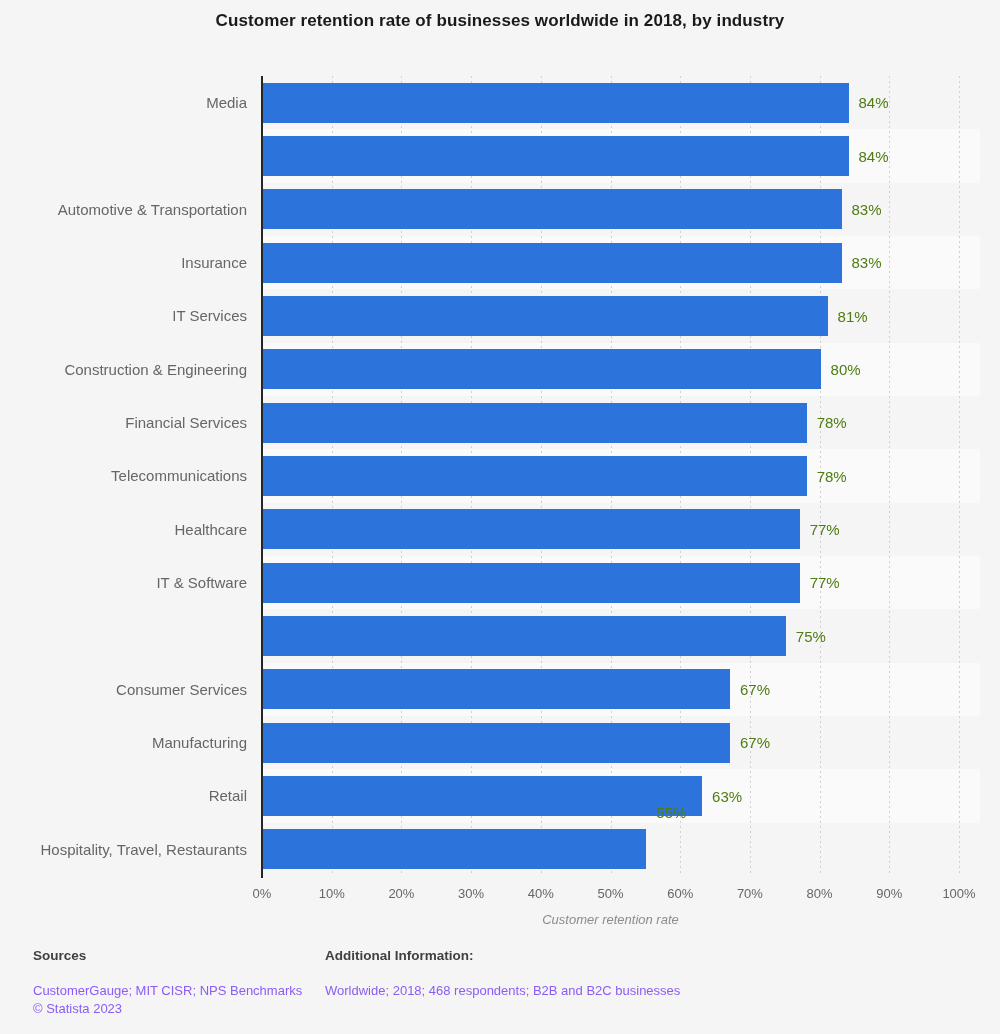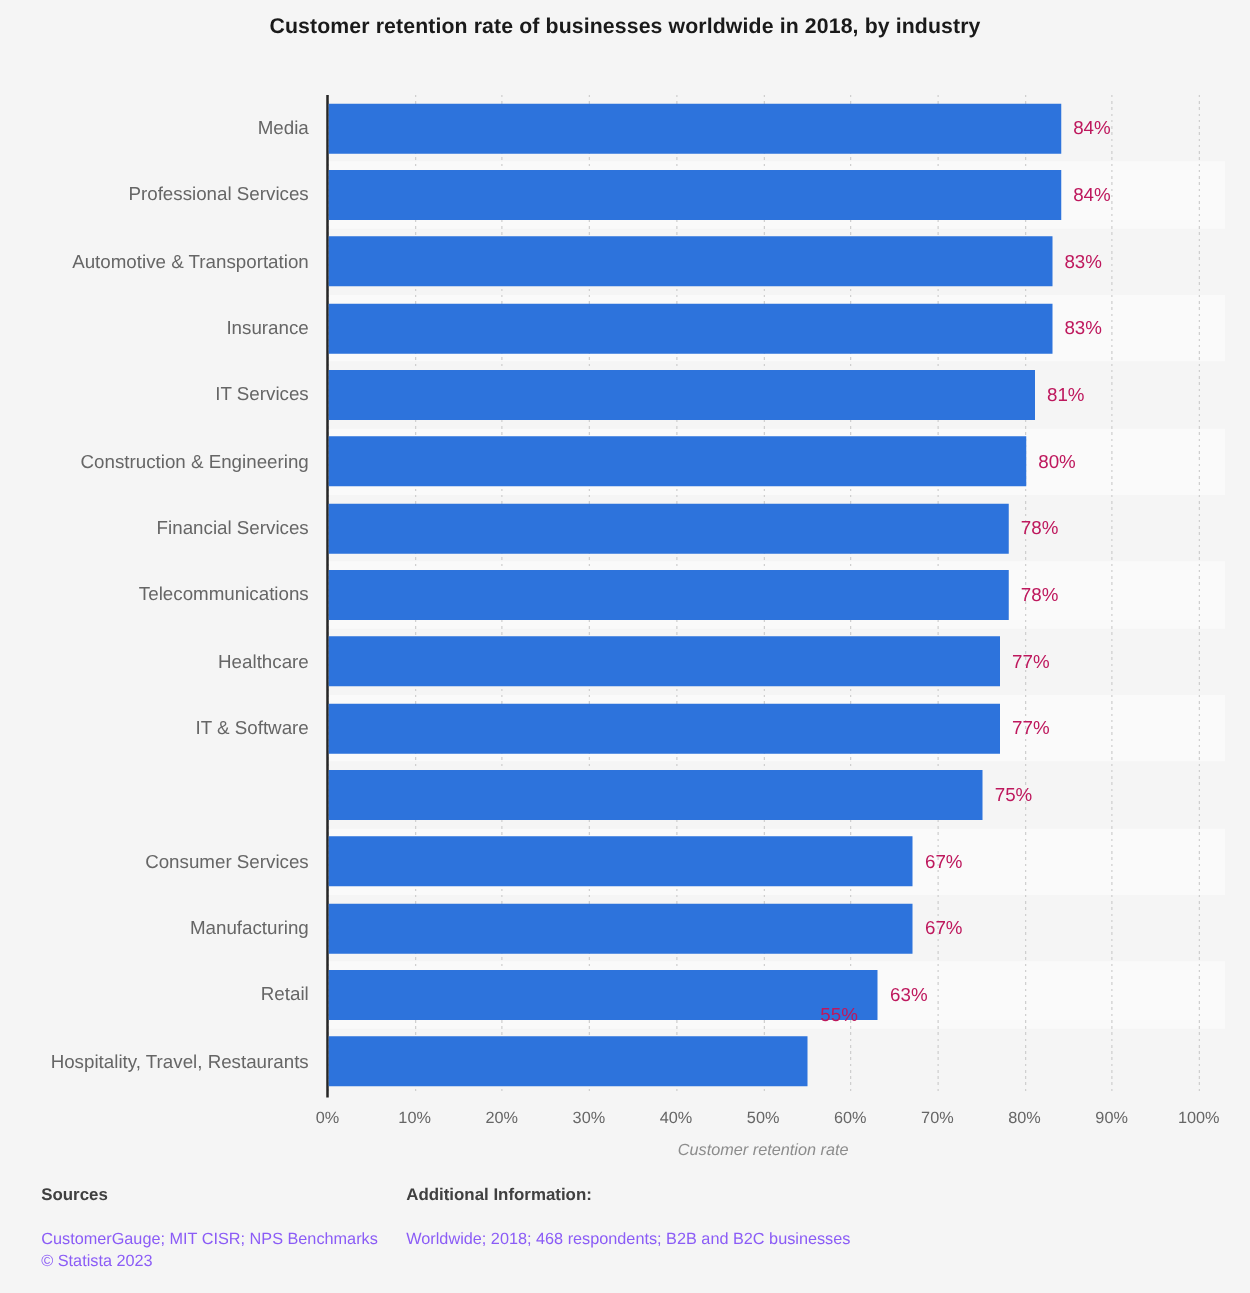--- a/index.html
+++ b/index.html
@@ -20,21 +20,21 @@
     background-image:repeating-linear-gradient(to bottom,#cfcfcf 0 2px,transparent 2px 5px);
   }
   .axis-line{position:absolute;width:2px;background:#262626}
   .cat-label{
     position:absolute;left:0;width:247px;text-align:right;
     color:#666;font-size:15px;
     display:flex;align-items:center;justify-content:flex-end;
   }
   .bar{position:absolute}
   .val-label{
-    position:absolute;color:#be185d;font-size:15px;
+    position:absolute;color:#4d7c0f;font-size:15px;
     display:flex;align-items:center;white-space:nowrap;
   }
   .x-tick{
     position:absolute;transform:translateX(-50%);
     color:#666;font-size:13px;white-space:nowrap;
   }
   .x-axis-label{
     position:absolute;transform:translateX(-50%);
     color:#8c8c8c;font-size:13px;white-space:nowrap;font-style:italic;
   }
@@ -65,21 +65,20 @@
     <div class="gridline" style="left: 610.5px; top: 0px; height: 800px;"></div>
     <div class="gridline" style="left: 680.2px; top: 0px; height: 800px;"></div>
     <div class="gridline" style="left: 749.9px; top: 0px; height: 800px;"></div>
     <div class="gridline" style="left: 819.6px; top: 0px; height: 800px;"></div>
     <div class="gridline" style="left: 889.3px; top: 0px; height: 800px;"></div>
     <div class="gridline" style="left: 959px; top: 0px; height: 800px;"></div>
     <div class="axis-line" style="left: 261px; top: 0px; height: 802px; background: rgb(38, 38, 38);"></div>
     <div class="cat-label" style="top: 0px; height: 53.33px;">Media</div>
     <div class="bar" style="left: 263px; top: 6.67px; width: 585.5px; height: 40px; background: rgb(45, 115, 220);"></div>
     <div class="val-label" style="left: 858.5px; top: 6.67px; height: 40px;">84%</div>
-    <div class="cat-label" style="top: 53.33px; height: 53.33px;">Professional Services</div>
     <div class="bar" style="left: 263px; top: 60px; width: 585.5px; height: 40px; background: rgb(45, 115, 220);"></div>
     <div class="val-label" style="left: 858.5px; top: 60px; height: 40px;">84%</div>
     <div class="cat-label" style="top: 106.67px; height: 53.33px;">Automotive &amp; Transportation</div>
     <div class="bar" style="left: 263px; top: 113.33px; width: 578.5px; height: 40px; background: rgb(45, 115, 220);"></div>
     <div class="val-label" style="left: 851.5px; top: 113.33px; height: 40px;">83%</div>
     <div class="cat-label" style="top: 160px; height: 53.33px;">Insurance</div>
     <div class="bar" style="left: 263px; top: 166.67px; width: 578.5px; height: 40px; background: rgb(45, 115, 220);"></div>
     <div class="val-label" style="left: 851.5px; top: 166.67px; height: 40px;">83%</div>
     <div class="cat-label" style="top: 213.33px; height: 53.33px;">IT Services</div>
     <div class="bar" style="left: 263px; top: 220px; width: 564.6px; height: 40px; background: rgb(45, 115, 220);"></div>

